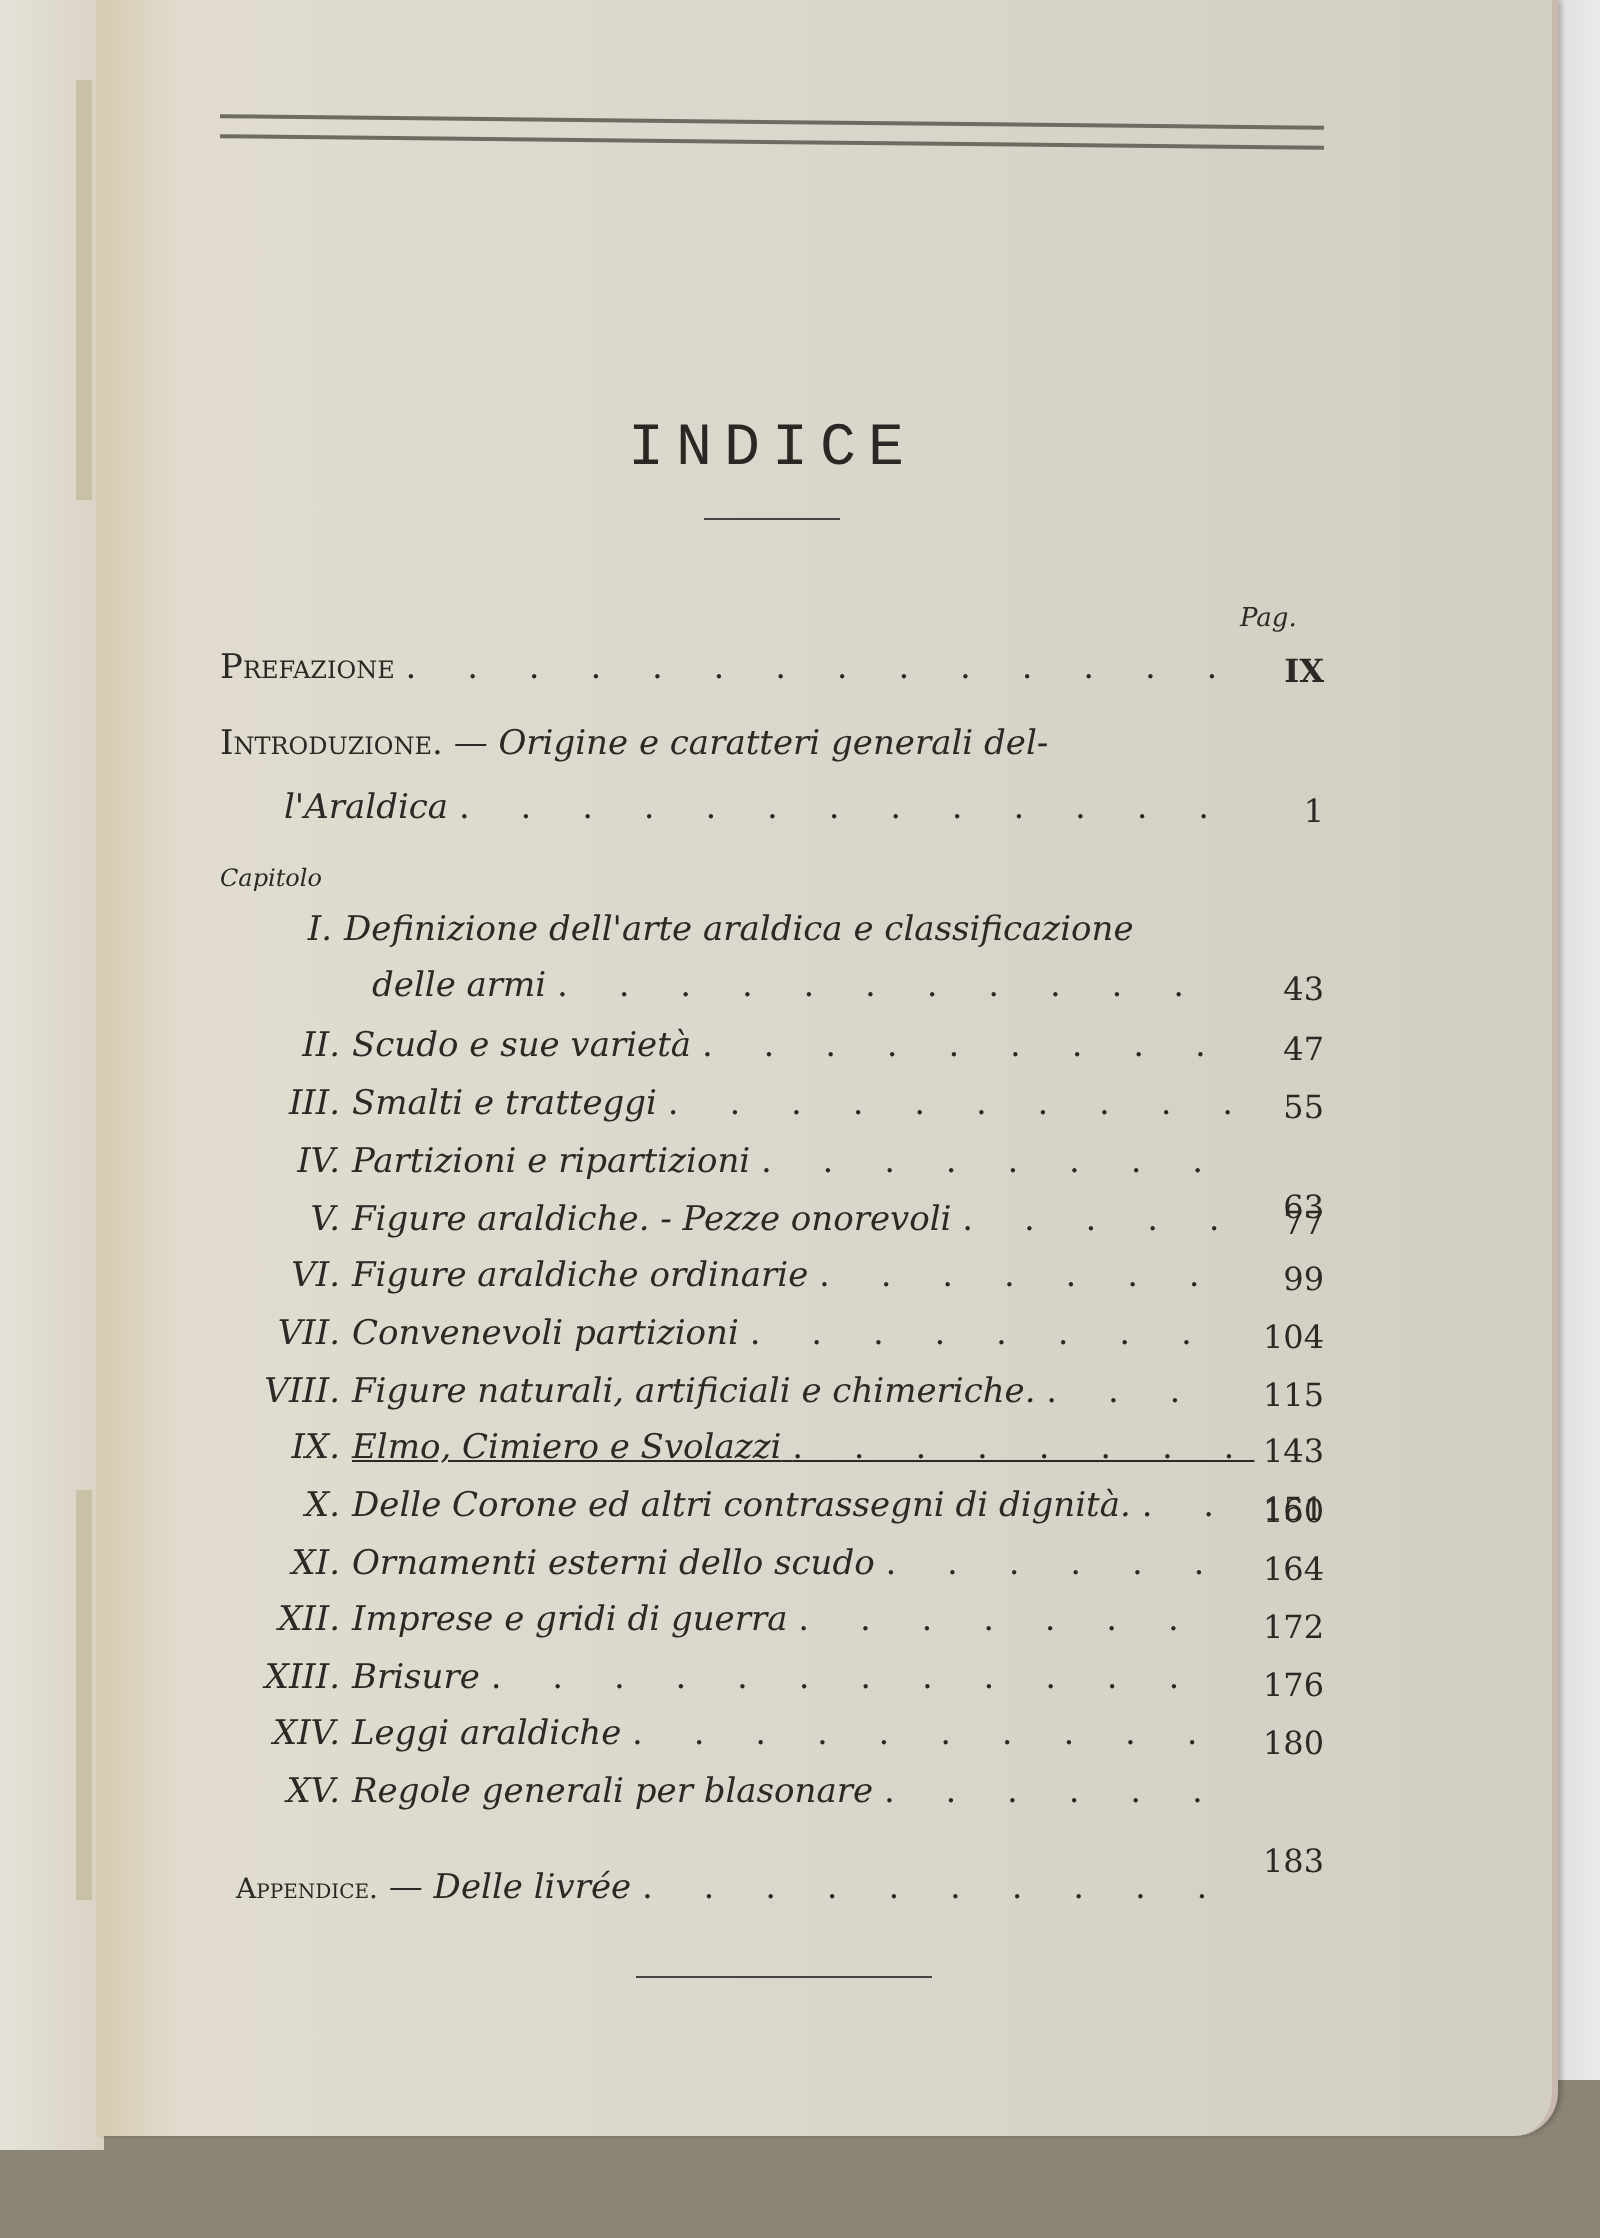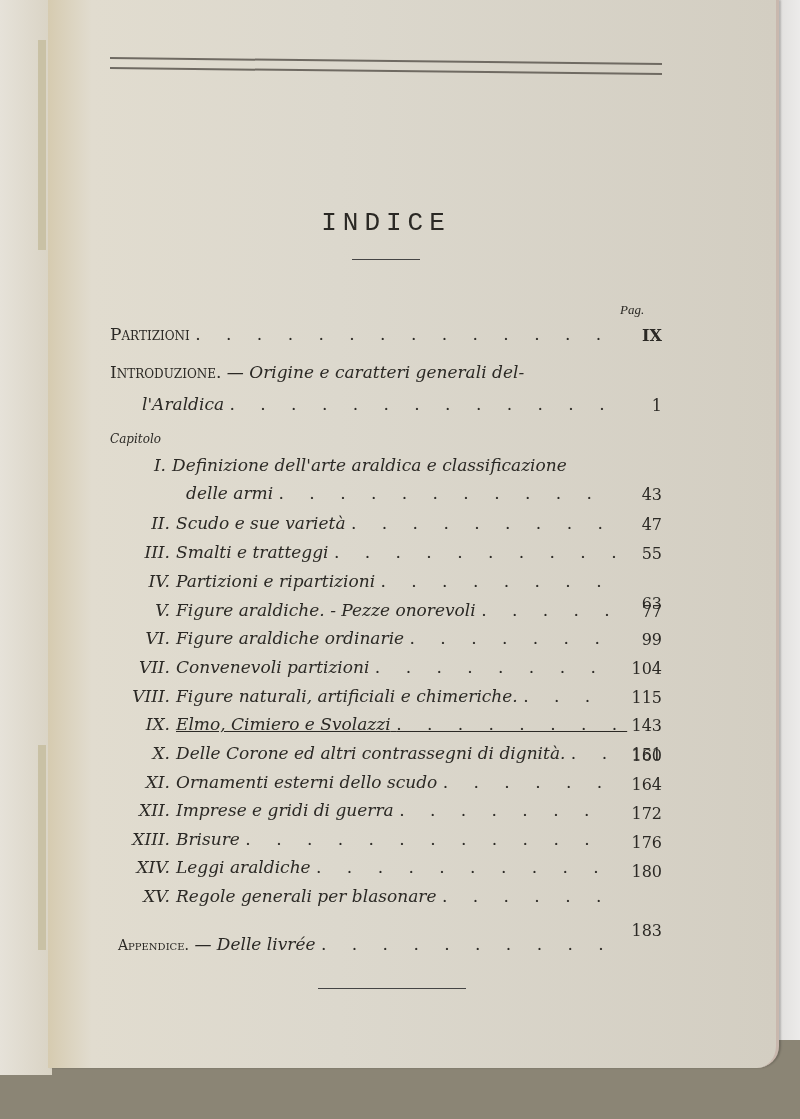--- a/index.html
+++ b/index.html
@@ -5,25 +5,25 @@
   html,body{margin:0;padding:0;}
   body{width:800px;height:1119px;overflow:hidden;background:#8f8a7c;position:relative;font-family:"DejaVu Serif",serif;}
   .cloth{position:absolute;right:0;top:0;width:40px;height:1119px;background:linear-gradient(90deg,#d8d6d3,#ecebea);}
   .table-bg{position:absolute;left:0;top:1040px;width:800px;height:79px;background:#8b8575;}
   .left-page{position:absolute;left:0;top:0;width:52px;height:1075px;background:linear-gradient(90deg,#e6e2d9,#d9d3c4);}
   .thread{position:absolute;left:38px;width:8px;background:#c9c1a5;}
   .page{position:absolute;left:48px;top:0;width:728px;height:1068px;
     background:linear-gradient(90deg,#d6cbb0 0%,#e1dccf 6%,#dcd8cd 40%,#d3cec2 100%);
     border-bottom-right-radius:22px;border-right:3px solid #c9b8ae;box-shadow:2px 0 2px rgba(0,0,0,.2);}
   .rule-top{position:absolute;left:110px;width:552px;height:2px;background:#6f6a62;}
-  .title{position:absolute;left:0;width:772px;top:208px;text-align:center;font-family:"Liberation Mono",monospace;font-size:26px;letter-spacing:6px;color:#2a2824;}
+  .title{position:absolute;left:0;width:772px;top:208px;text-align:center;font-family:"Liberation Mono",monospace;font-size:30px;letter-spacing:6px;color:#2a2824;}
   .title-rule{position:absolute;left:352px;top:259px;width:68px;height:1px;background:#444;}
   .bottom-rule{position:absolute;left:318px;top:988px;width:148px;height:1px;background:#444;}
   .toc{position:absolute;left:0;top:0;width:800px;color:#2b2925;}
-  .pag-label{position:absolute;left:620px;top:302px;font-style:italic;font-size:13px;font-family:Liberation Serif, serif;}
+  .pag-label{position:absolute;left:620px;top:302px;font-style:italic;font-size:13px;}
   .row{position:absolute;font-size:17px;white-space:nowrap;}
   .num{position:absolute;font-size:16px;right:138px;text-align:right;}
   .sc{font-variant:small-caps;font-style:normal;}
   .it{font-style:italic;}
   .dots{letter-spacing:10px;}
   .cap-label{position:absolute;left:110px;top:432px;font-style:italic;font-size:12px;}
   .roman{display:inline-block;width:60px;text-align:right;margin-right:6px;font-style:italic;}
 </style>
 </head>
 <body>
@@ -38,21 +38,21 @@
 <div class="rule-top" style="top:60px;transform:rotate(0.6deg);"></div>
 <div class="rule-top" style="top:70px;transform:rotate(0.6deg);"></div>
 
 <div class="title">INDICE</div>
 <div class="title-rule"></div>
 
 <div class="toc">
   <span class="pag-label">Pag.</span>
 
   <div class="row" style="left:110px;top:324px;">
-    <span class="sc">Partizioni</span>
+    <span class="sc">Prefazione</span>
     <span class="dots">. . . . . . . . . . . . . .</span>
   </div>
   <span class="num" style="top:326px;font-weight:bold;">IX</span>
 
   <div class="row" style="left:110px;top:362px;">
     <span class="sc">Introduzione.</span>
     <span class="it">— Origine e caratteri generali del-</span>
   </div>
   <div class="row" style="left:142px;top:394px;">
     <span class="it">l'Araldica</span>

